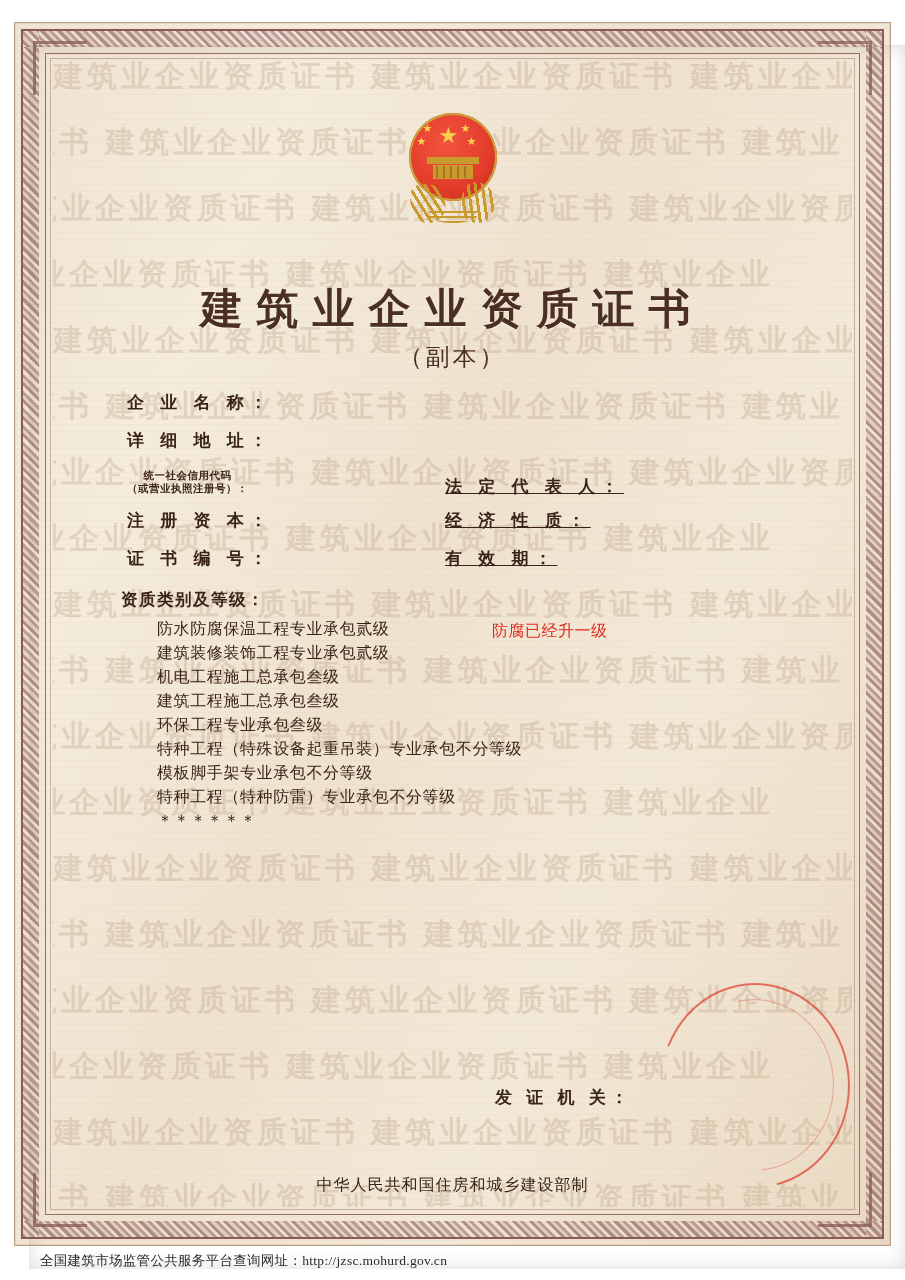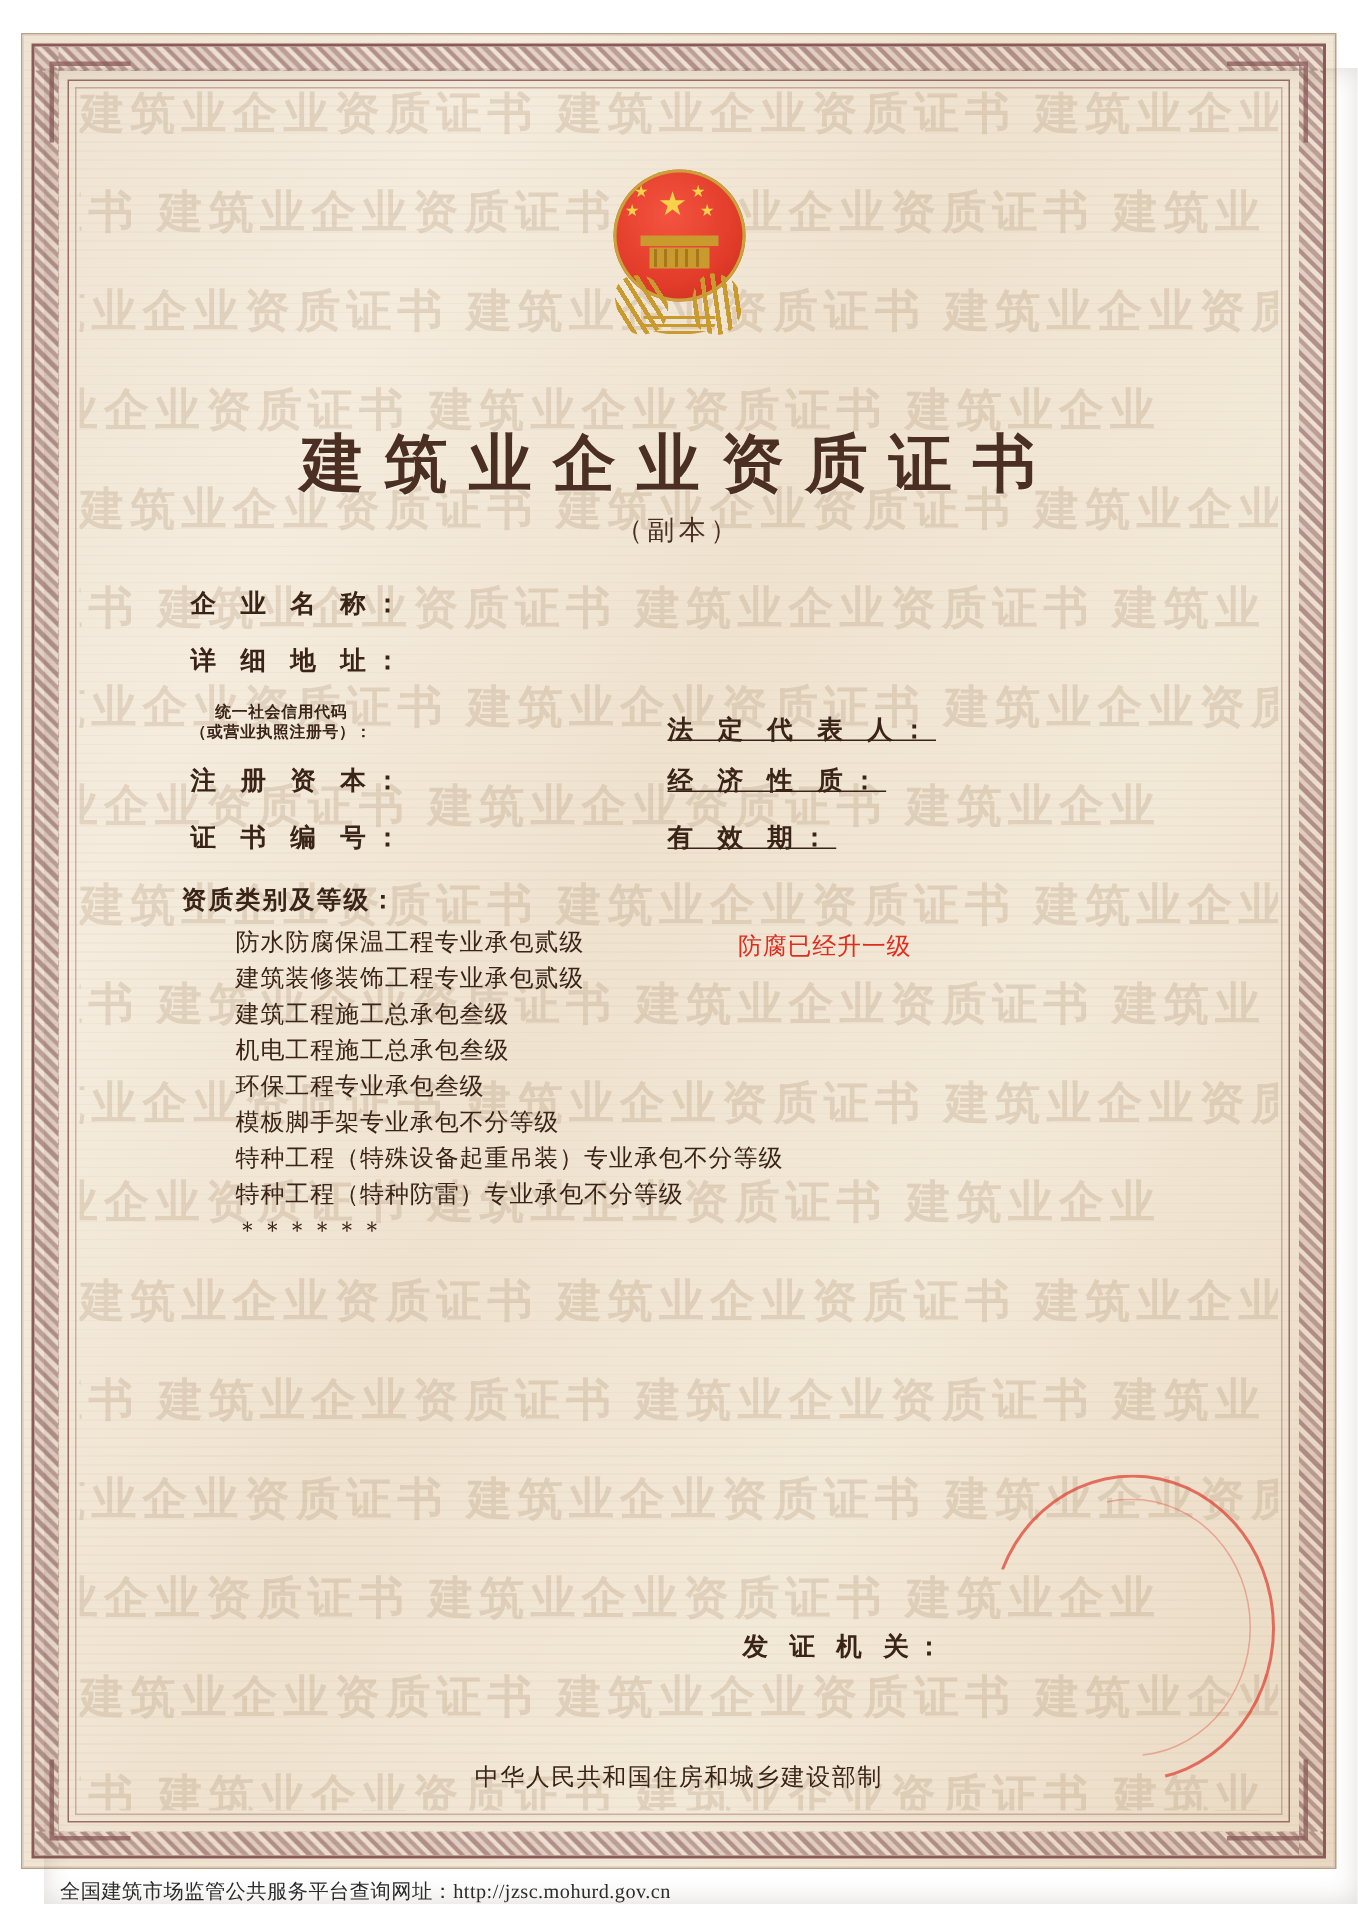--- a/index.html
+++ b/index.html
@@ -185,21 +185,21 @@
     font-weight: 700;
     font-size: 42px;
     letter-spacing: 14px;
     color: #4a2f22;
     text-shadow: 0 1px 0 rgba(255,255,255,0.5);
   }
   .subtitle {
     position: absolute;
     left: 0; right: 0; top: 318px;
     text-align: center;
-    font-size: 18px;
+    font-size: 24px;
     letter-spacing: 3px;
     color: #4a2f22;
   }
 
   
   .fields {
     position: absolute;
     left: 100px; top: 368px;
     width: 690px;
   }
@@ -414,25 +414,25 @@
         <div class="col-right lbl">有    效    期：</div>
       </div>
 
     </div>
 
     <div class="qual-block">
       <div class="qual-title">资质类别及等级：</div>
       <div class="qual-list">
         <div>防水防腐保温工程专业承包贰级</div>
         <div>建筑装修装饰工程专业承包贰级</div>
+        <div>机电工程施工总承包叁级</div>
         <div>建筑工程施工总承包叁级</div>
-        <div>机电工程施工总承包叁级</div>
         <div>环保工程专业承包叁级</div>
+        <div>特种工程（特殊设备起重吊装）专业承包不分等级</div>
         <div>模板脚手架专业承包不分等级</div>
-        <div>特种工程（特殊设备起重吊装）专业承包不分等级</div>
         <div>特种工程（特种防雷）专业承包不分等级</div>
         <div class="stars">＊＊＊＊＊＊</div>
       </div>
     </div>
 
     <div class="red-note">防腐已经升一级</div>
 
     <div class="issuer">发 证 机 关：</div>
     <div class="seal">
       <div class="ring"></div>

